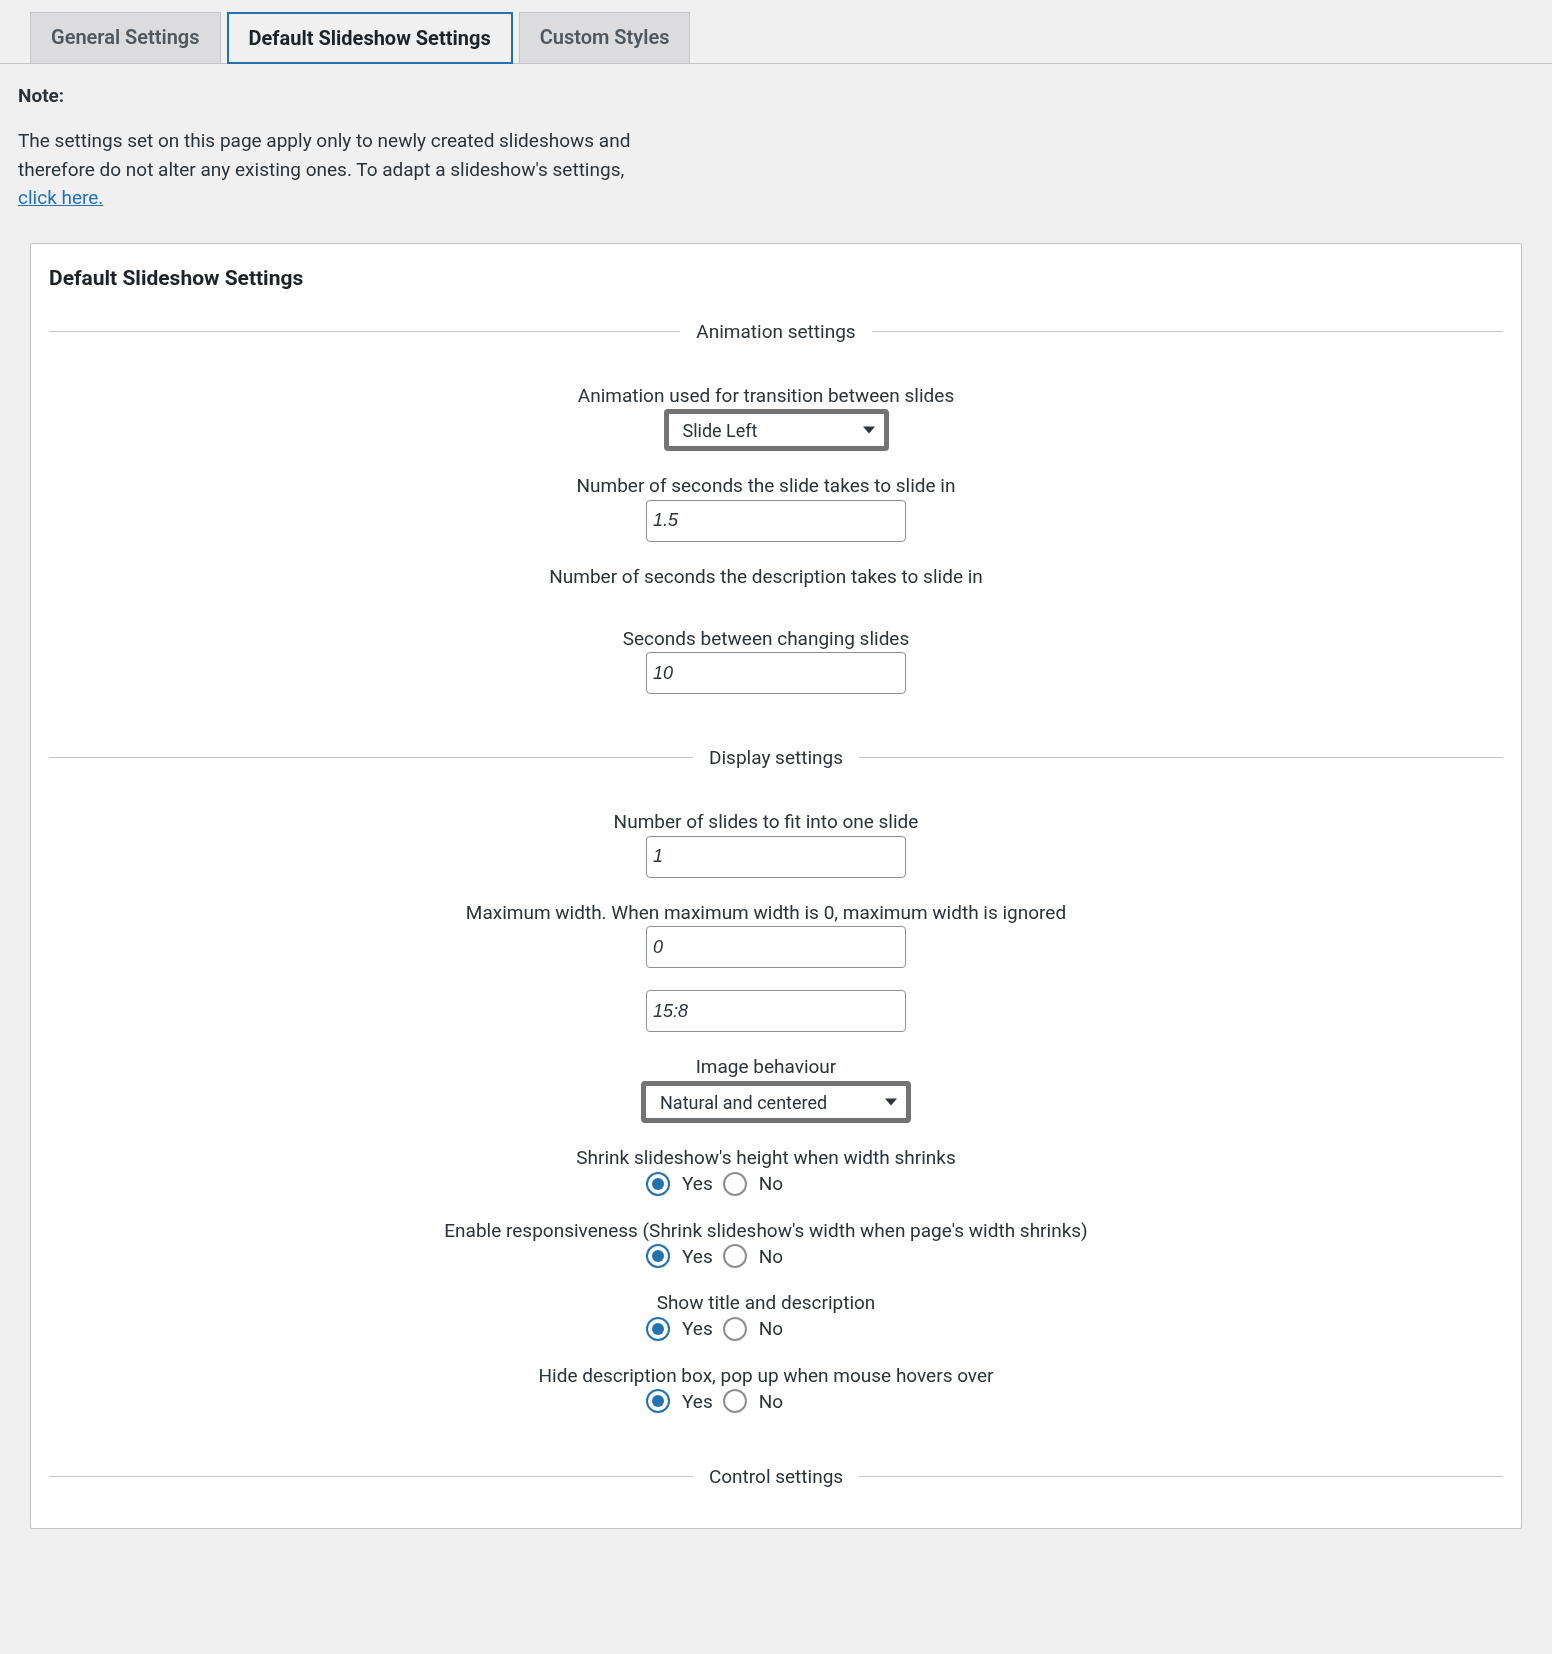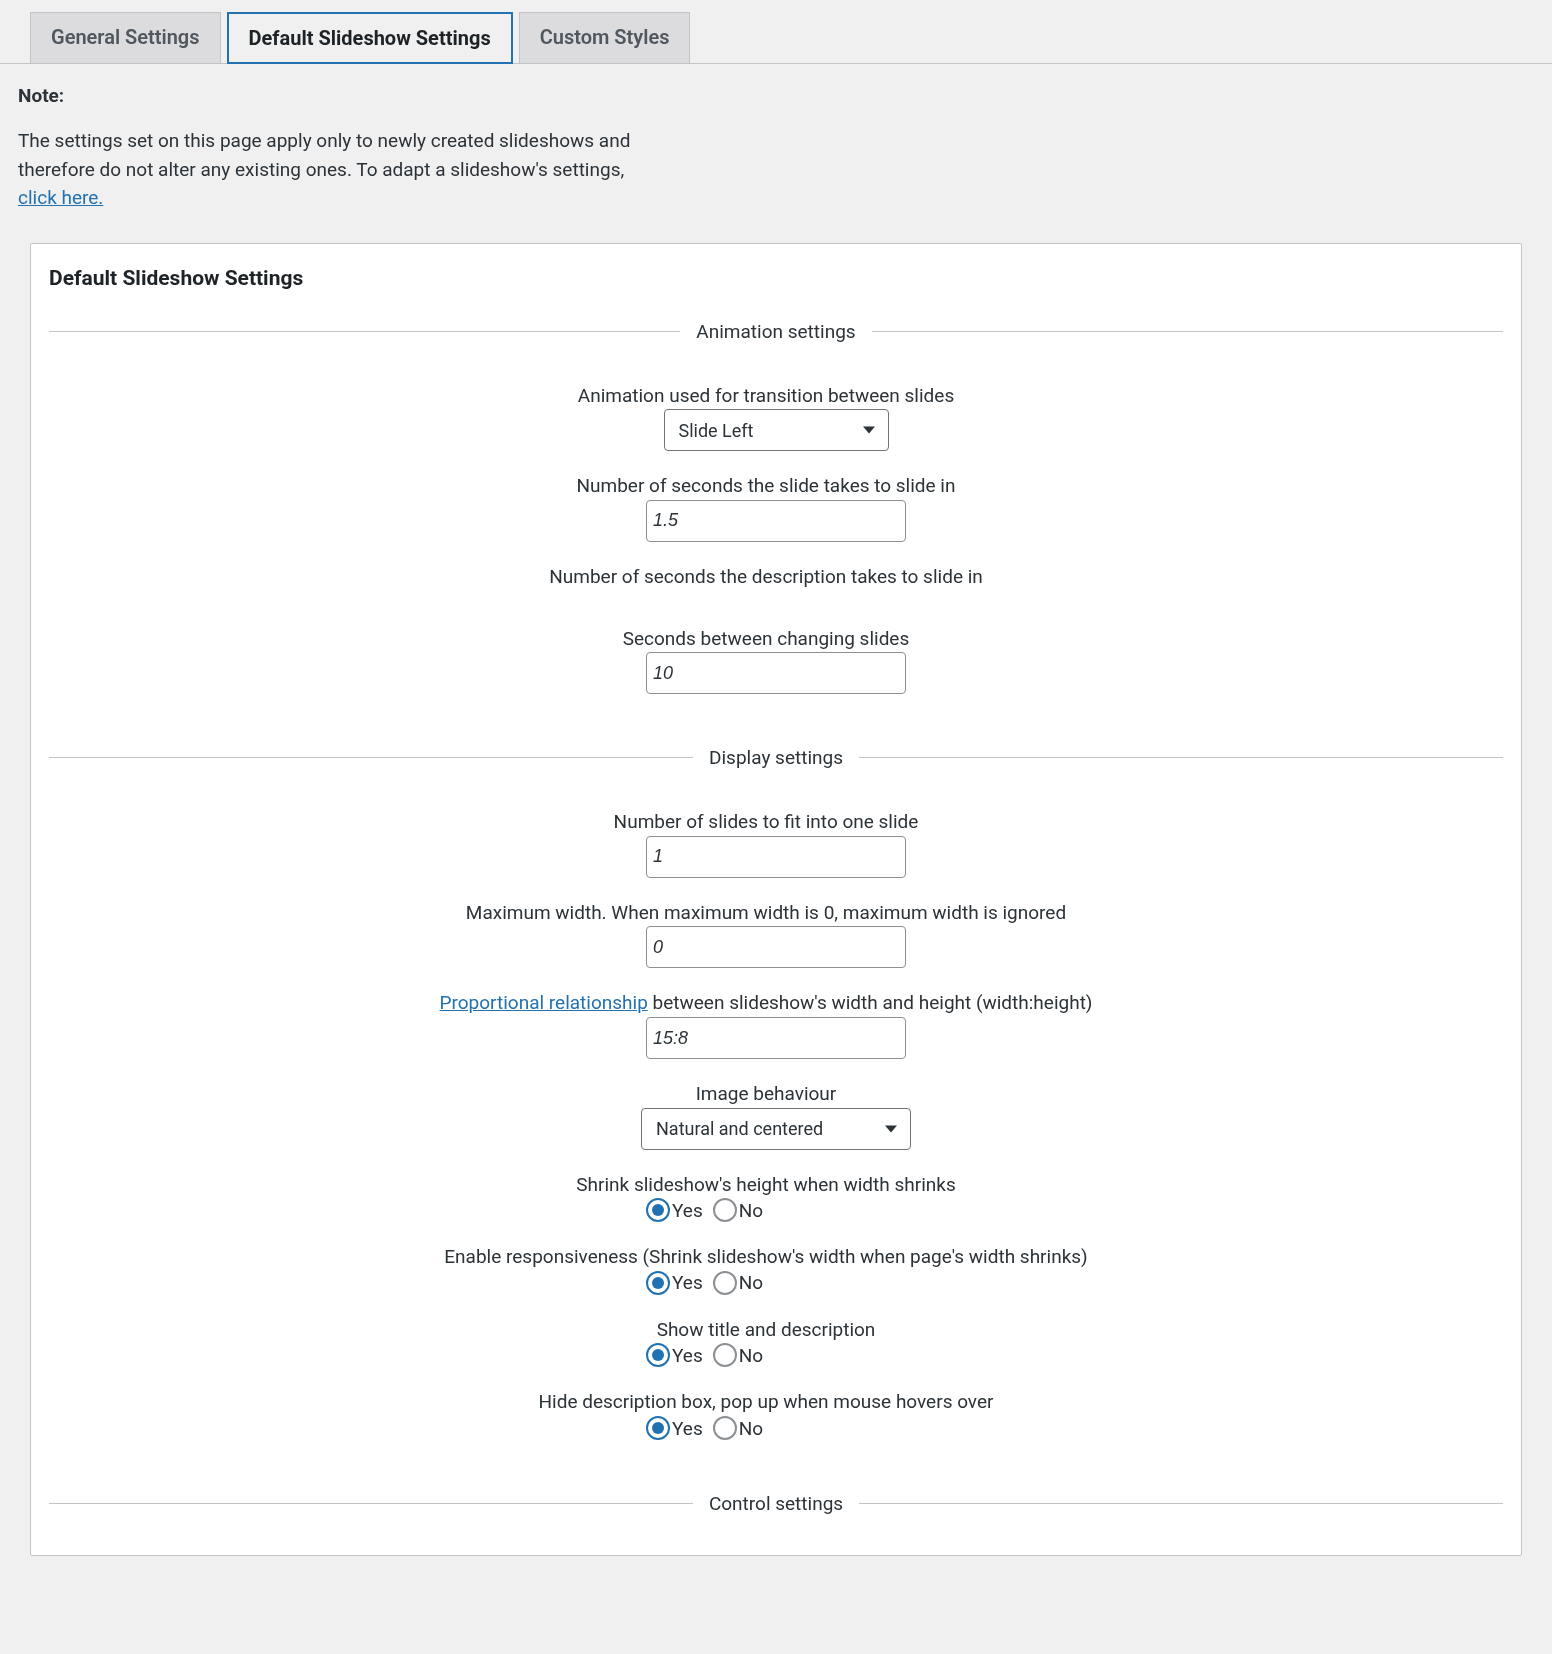--- a/index.html
+++ b/index.html
@@ -104,21 +104,21 @@
     .form-control {
       width: 260px;
       flex-shrink: 0;
     }
     .form-control-narrow {
       width: 225px;
     }
     select, .select-box {
       width: 100%;
       height: 42px;
-      border: 1px solid #737373;
+      border: 5px solid #737373;
       border-radius: 4px;
       background: #fff;
       font-size: 18px;
       padding: 0 36px 0 14px;
       color: #2c3338;
       appearance: none;
       position: relative;
       display: flex;
       align-items: center;
     }
@@ -151,21 +151,21 @@
       font-style: italic;
     }
     .radio-group {
       display: flex;
       align-items: center;
       gap: 10px;
     }
     .radio-option {
       display: flex;
       align-items: center;
-      gap: 2px;
+      gap: 12px;
       cursor: pointer;
     }
     .radio-circle {
       width: 24px;
       height: 24px;
       border: 2px solid #8c8f94;
       border-radius: 50%;
       display: flex;
       align-items: center;
       justify-content: center;
@@ -250,23 +250,20 @@
   </div>
 
   <div class="form-row">
     <div class="form-label">Maximum width. When maximum width is 0, maximum width is ignored</div>
     <div class="form-control">
       <input type="text" value="0" style="">
     </div>
   </div>
 
   <div class="form-row">
-    <div class="form-label">
-      <a href="#">Proportional relationship</a><span> between slideshow's width and height (width:height)</span>
-    </div>
     <div class="form-control">
       <input type="text" value="15:8" style="">
     </div>
   </div>
 
 
   <div class="form-row">
     <div class="form-label">Image behaviour</div>
     <div class="form-control" style="width:270px">
       <div class="select-wrap">

